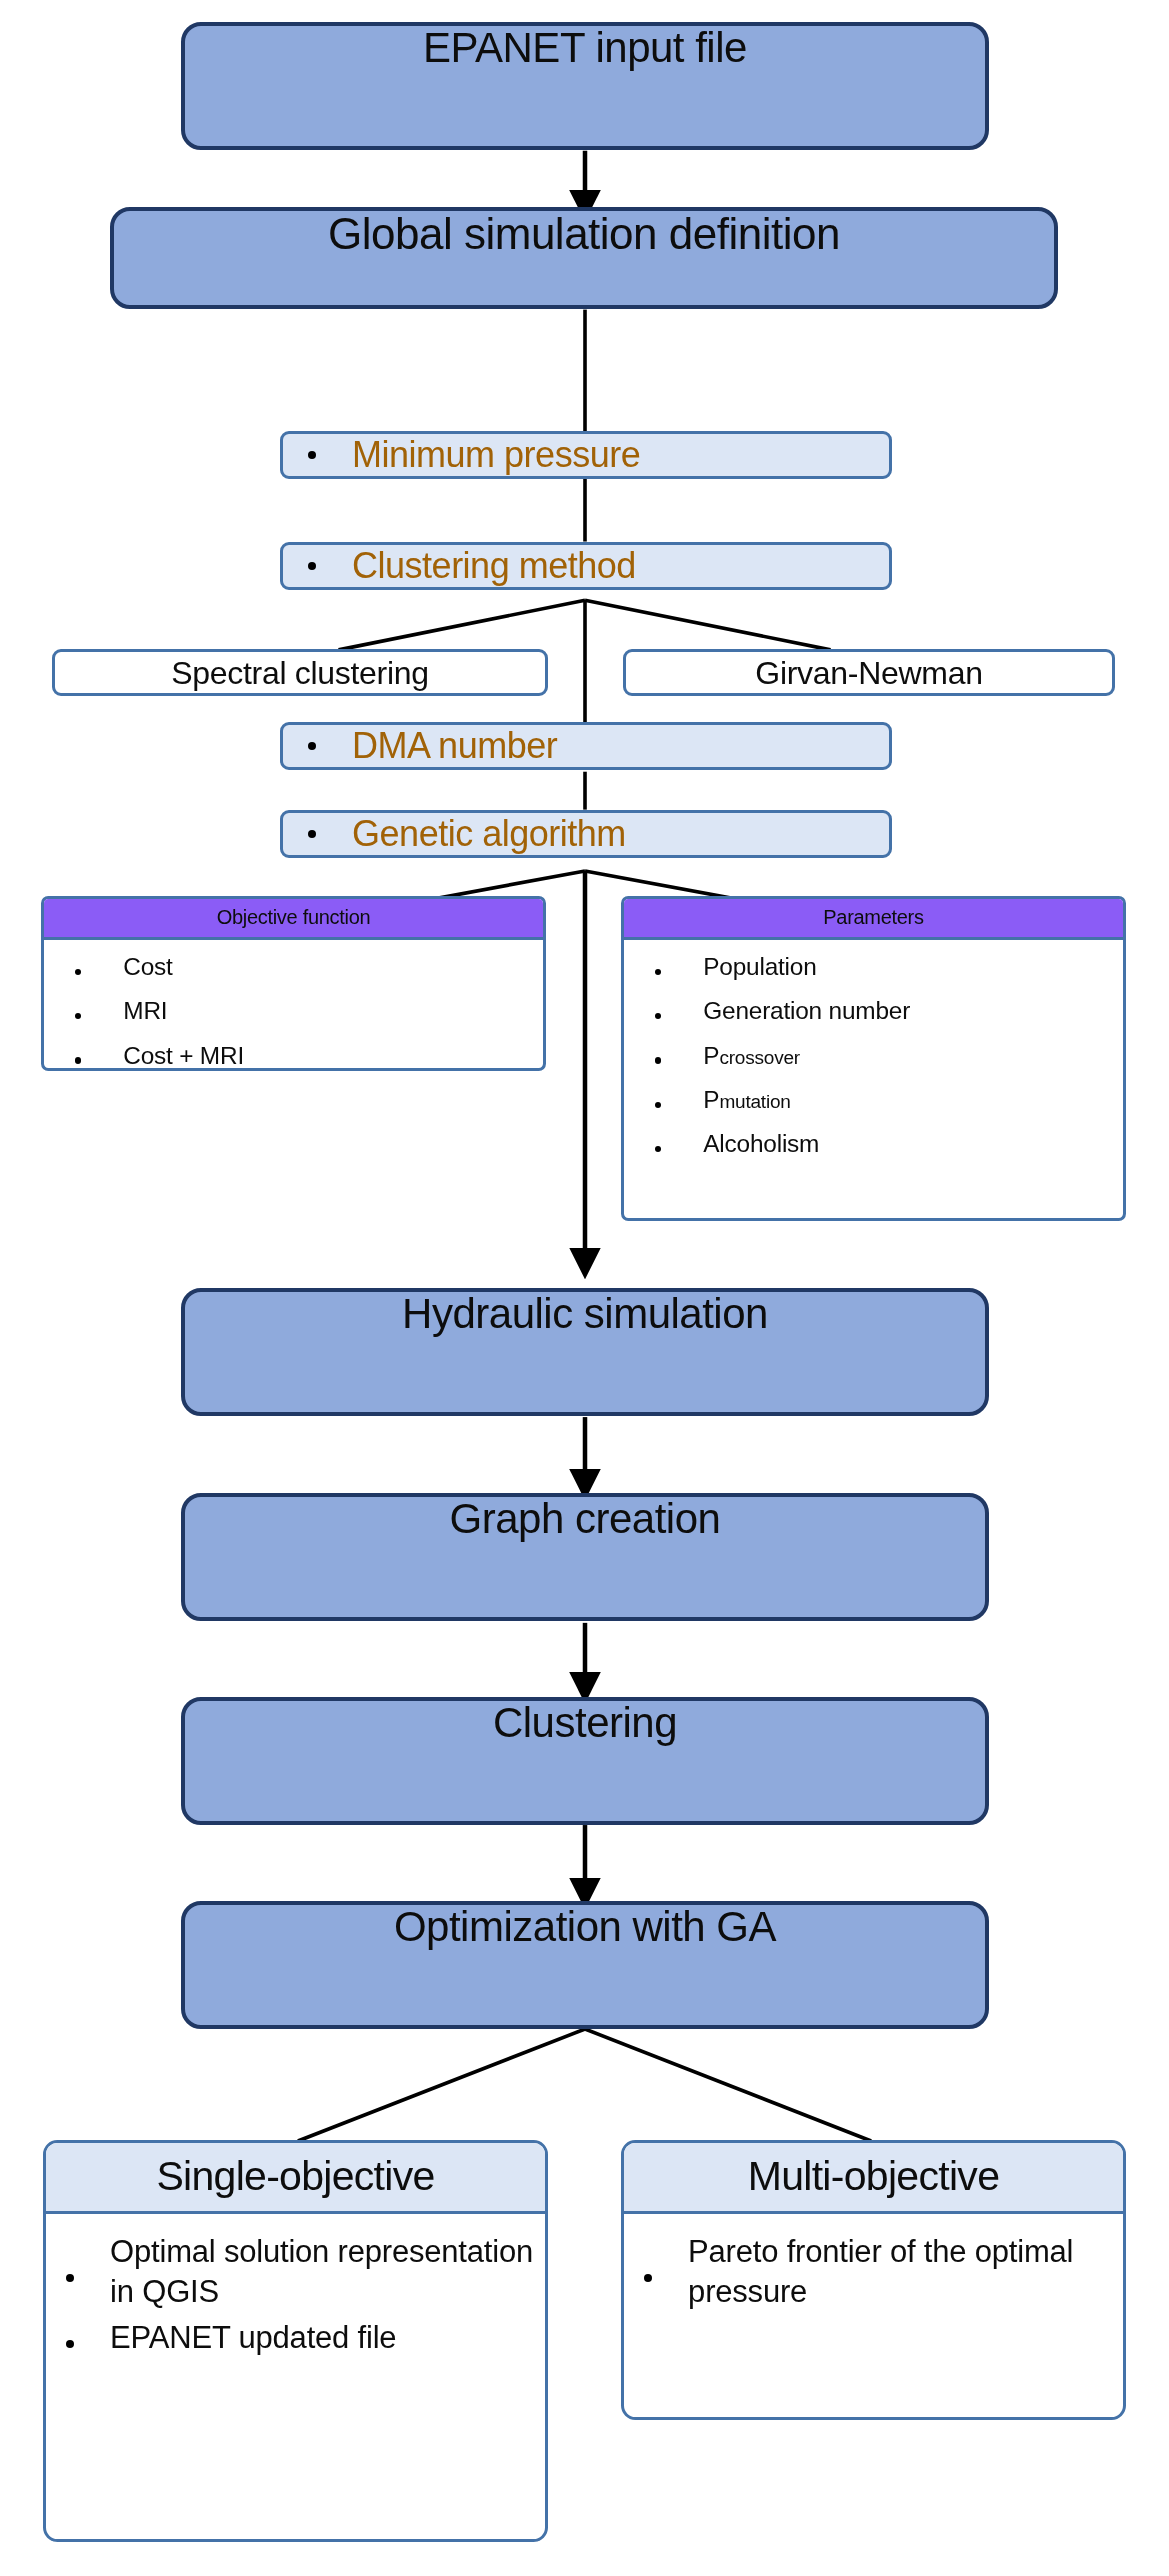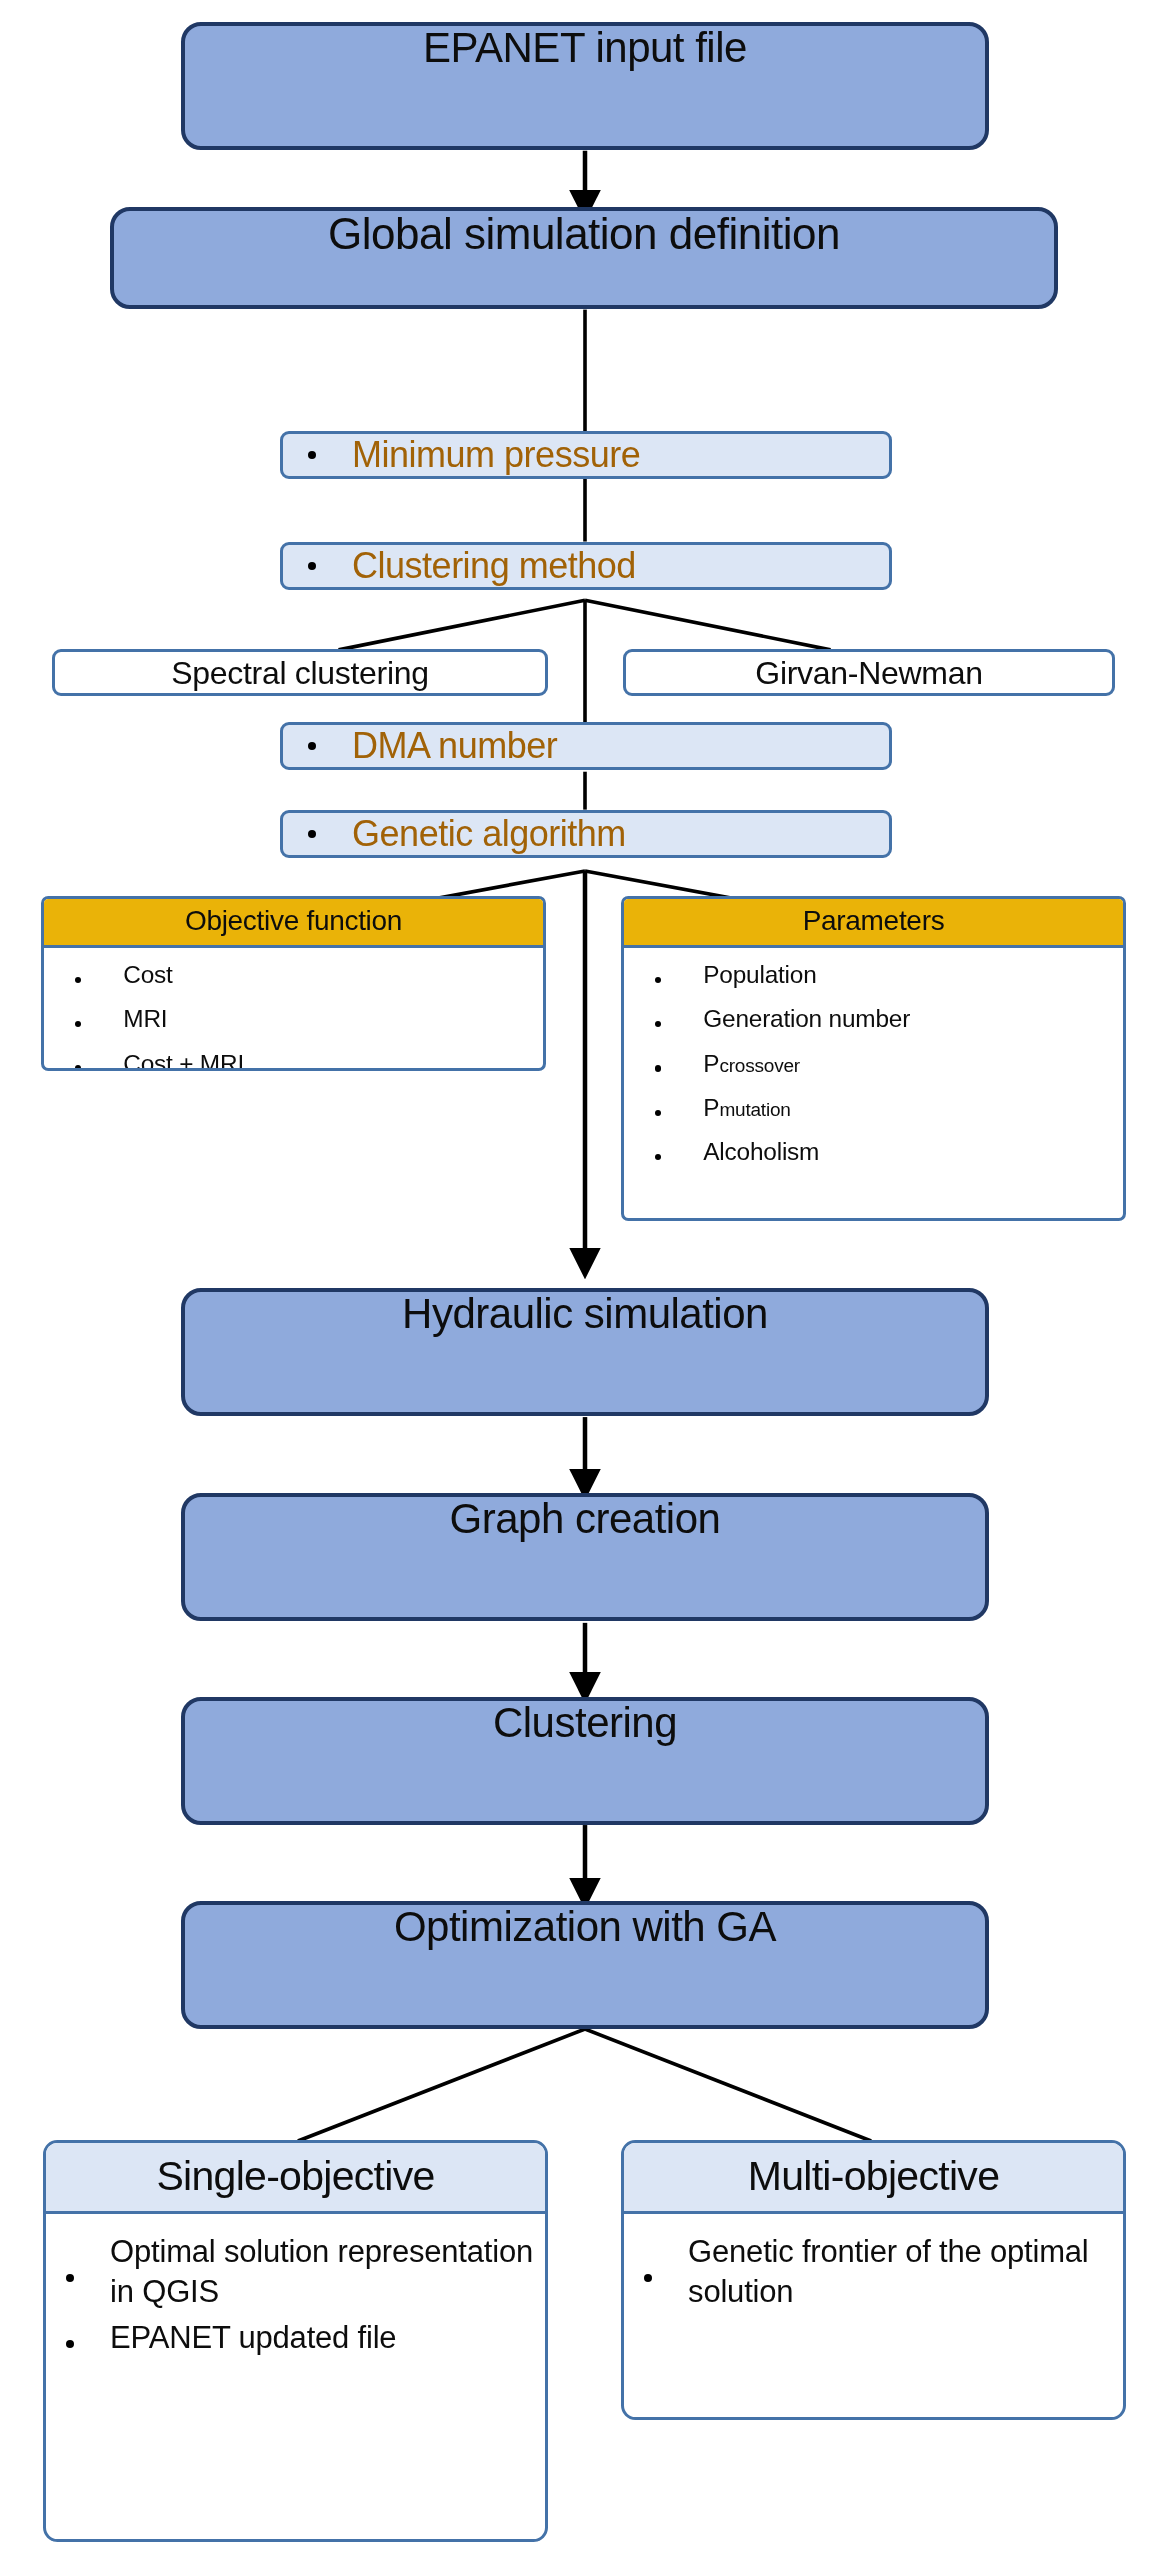--- a/index.html
+++ b/index.html
@@ -87,24 +87,24 @@
     box-sizing:border-box;
     background:#ffffff;
     border:3.6px solid #4472A8;
     border-radius:7.2px;
     overflow:hidden;
   }
   .panel.rounded{ border-radius:14.4px; }
   .panel-head{
     box-sizing:border-box;
     width:100%;
-    background:#eab308;
+    background:#8b5cf6;
     border-bottom:3.6px solid #4472A8;
     text-align:center;
-    font-size:28px;
+    font-size:20px;
     line-height:1;
     letter-spacing:-0.3px;
     color:#0d0d0d;
     padding:8.1px 0 10px 0;
   }
   .panel-head.tinted{ background:#DCE6F5; }
   .panel-head.big{ font-size:41px; padding:12.6px 0 14.4px 0; letter-spacing:-0.7px;}
   .panel-body{
     padding:10.8px 5.4px 10.8px 0;
   }
@@ -283,19 +283,19 @@
         <span class="txt">EPANET updated file</span>
       </div>
     </div>
   </div>
 
   <div class="panel rounded" style="left:621px; top:2140px; width:505px; height:280px;">
     <div class="panel-head tinted big">Multi-objective</div>
     <div class="panel-body" style="padding-top:18px;">
       <div class="pitem big">
         <span class="dot"></span>
-        <span class="txt">Genetic frontier of the optimal solution</span>
+        <span class="txt">Pareto frontier of the optimal pressure</span>
       </div>
     </div>
   </div>
 
 </div>
 
 
 </body></html>

